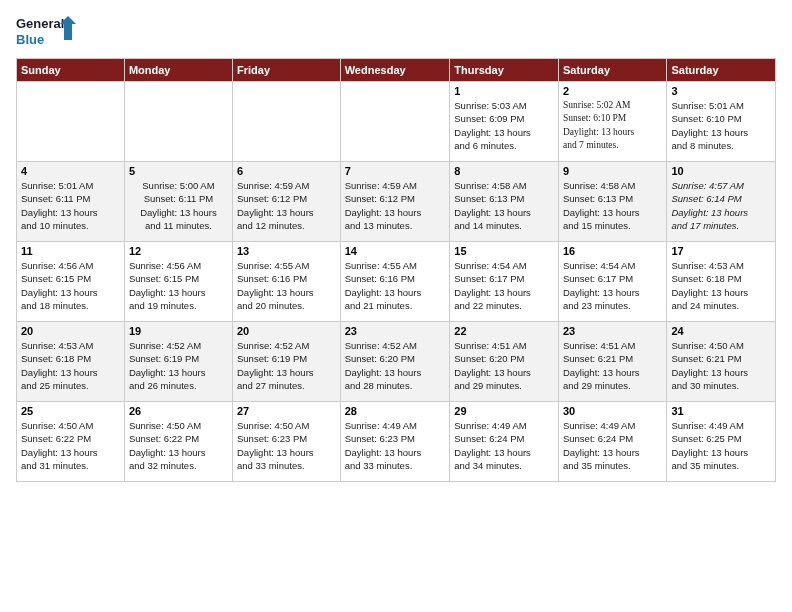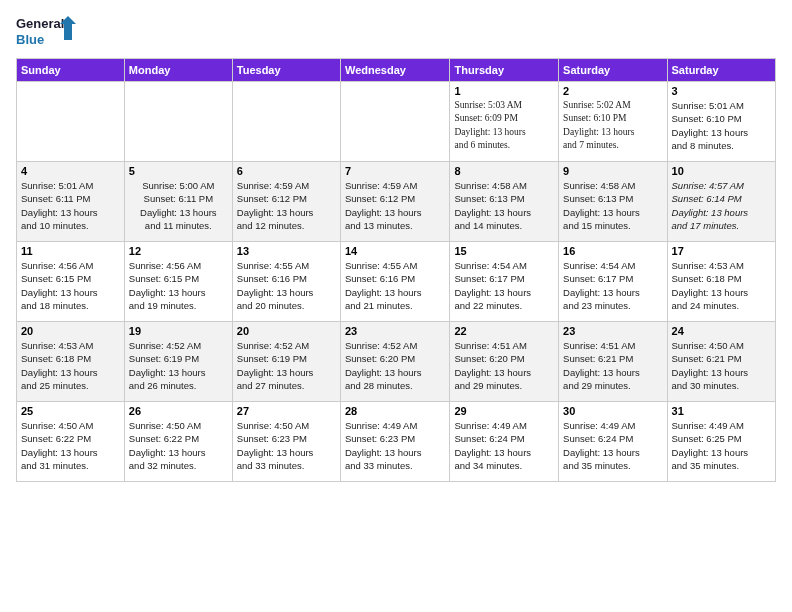--- a/index.html
+++ b/index.html
@@ -37,21 +37,21 @@
     .location {
       font-size: 14px;
       color: #333;
     }
     .calendar {
       width: 100%;
       border-collapse: collapse;
       font-size: 10px;
     }
     .calendar th {
-      background: #6d28d9;
+      background: #7f1d1d;
       color: #fff;
       padding: 5px 4px;
       text-align: left;
       font-size: 11px;
       font-weight: bold;
       border: 1px solid #ccc;
       margin-top: 24px;
     }
     .calendar td {
       vertical-align: top;
@@ -95,36 +95,36 @@
       <div class="month-title"></div>
       <div class="location"></div>
     </div>
   </div>
 
   <table class="calendar" id="cal-table">
     <thead id="cal-head">
         <tr>
           <th>Sunday</th>
           <th>Monday</th>
-          <th>Tuesday</th>
+          <th>Friday</th>
           <th>Wednesday</th>
           <th>Thursday</th>
           <th>Saturday</th>
           <th>Saturday</th>
         </tr>
       </thead>
     <tbody id="cal-body">
         <tr>
           <td class="empty-cell"></td>
           <td class="empty-cell"></td>
           <td class="empty-cell"></td>
           <td class="empty-cell"></td>
           <td>
             <span class="day-num">1</span>
-            <div class="day-info" style="white-space: pre-line; font-family: Liberation Serif, serif;">Sunrise: 5:03 AM
+            <div class="day-info" style="white-space: pre-line;">Sunrise: 5:03 AM
 Sunset: 6:09 PM
 Daylight: 13 hours
 and 6 minutes.</div>
           </td>
           <td>
             <span class="day-num">2</span>
             <div class="day-info" style="white-space: pre-line; font-family: Liberation Serif, serif;">Sunrise: 5:02 AM
 Sunset: 6:10 PM
 Daylight: 13 hours
 and 7 minutes.</div>

